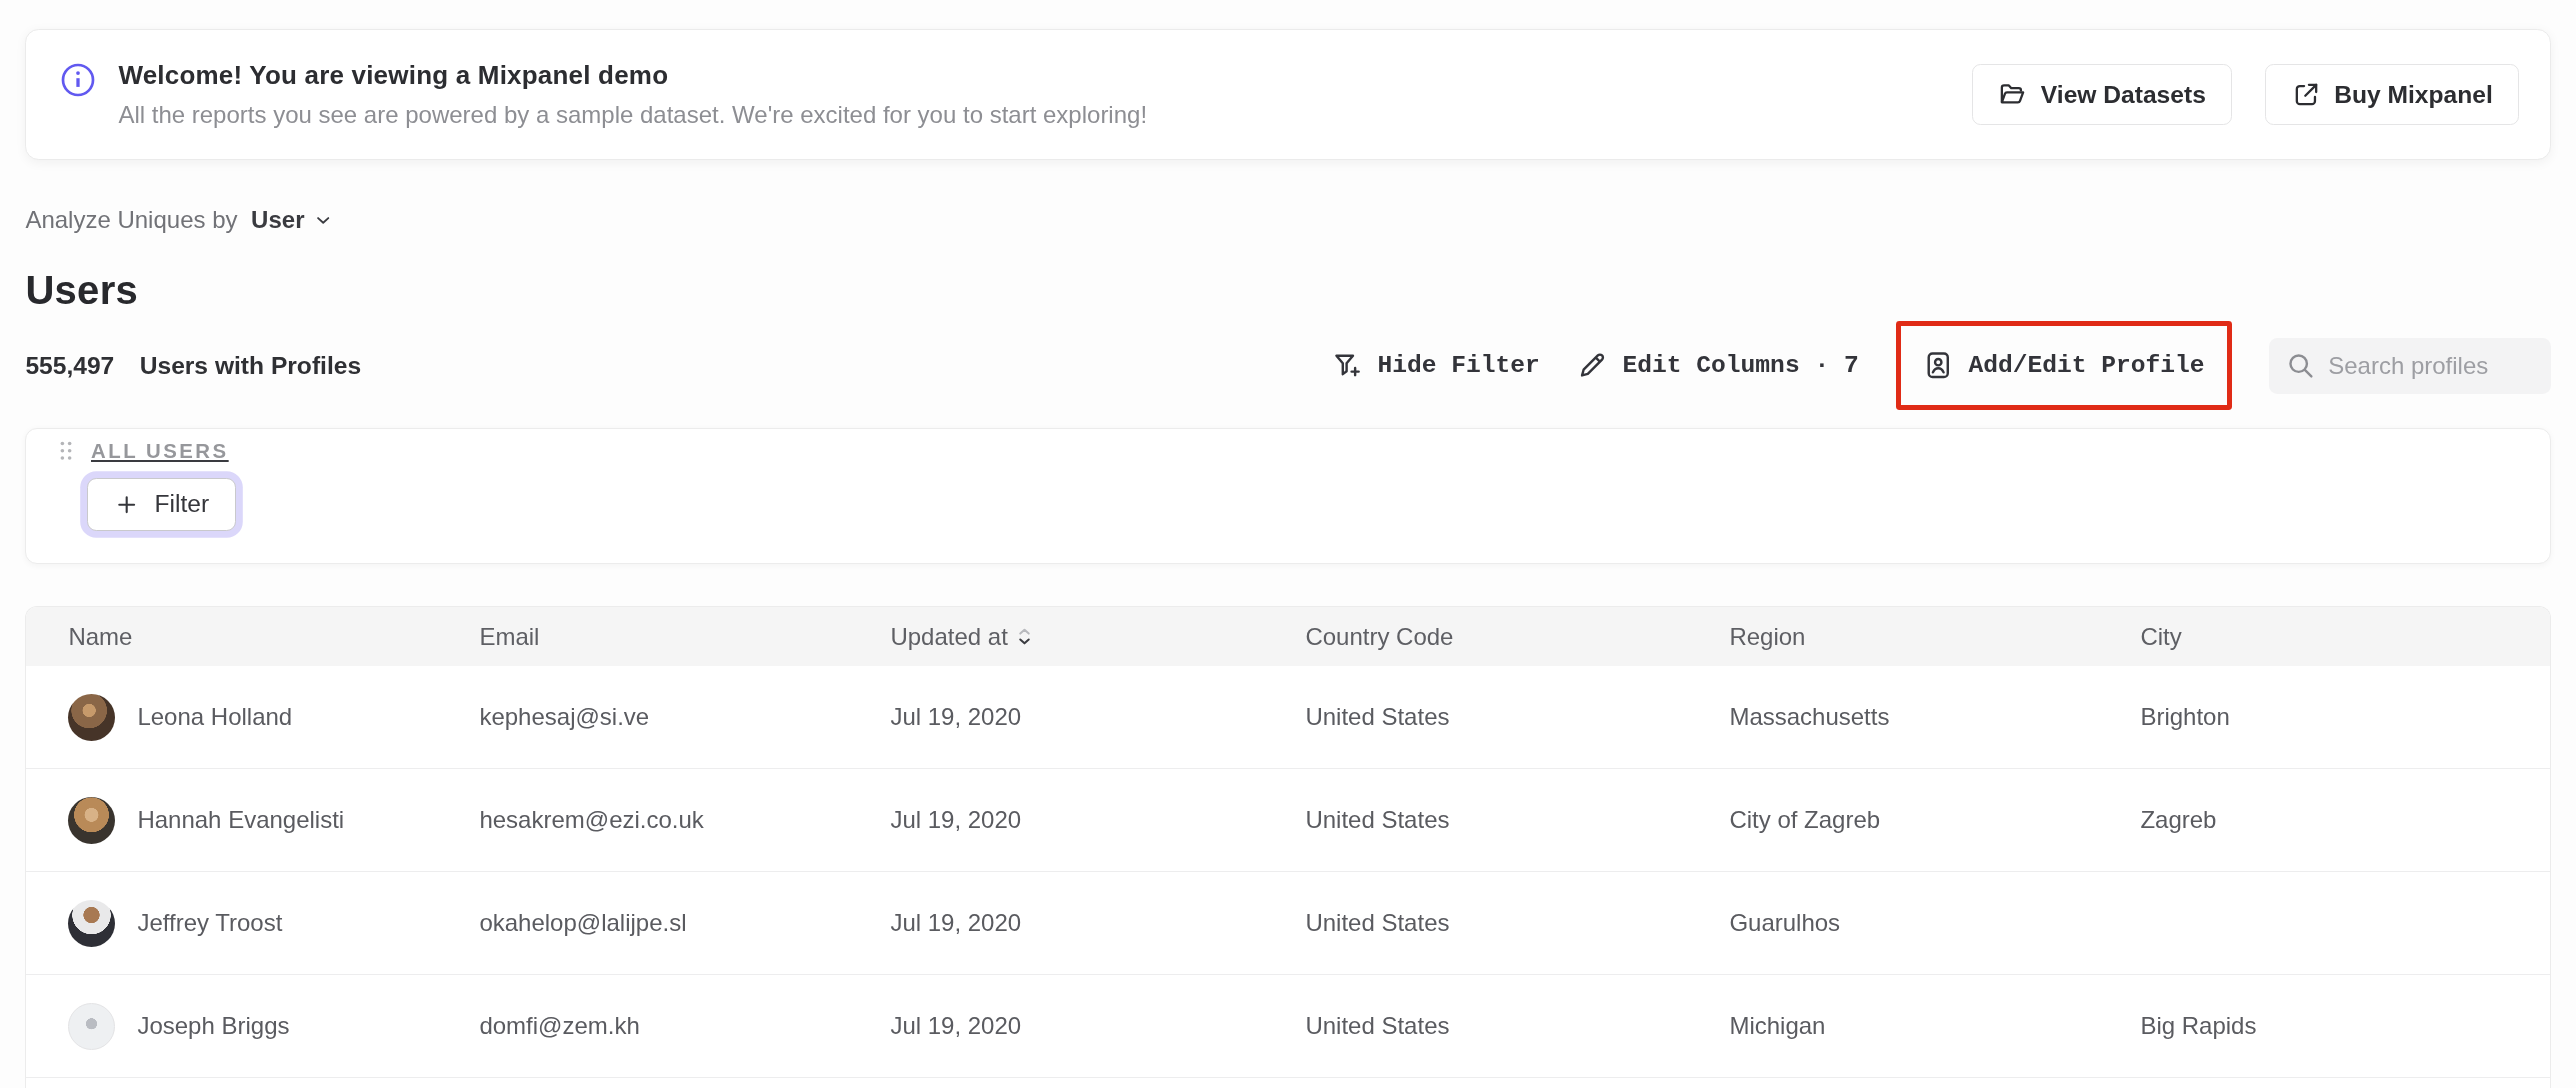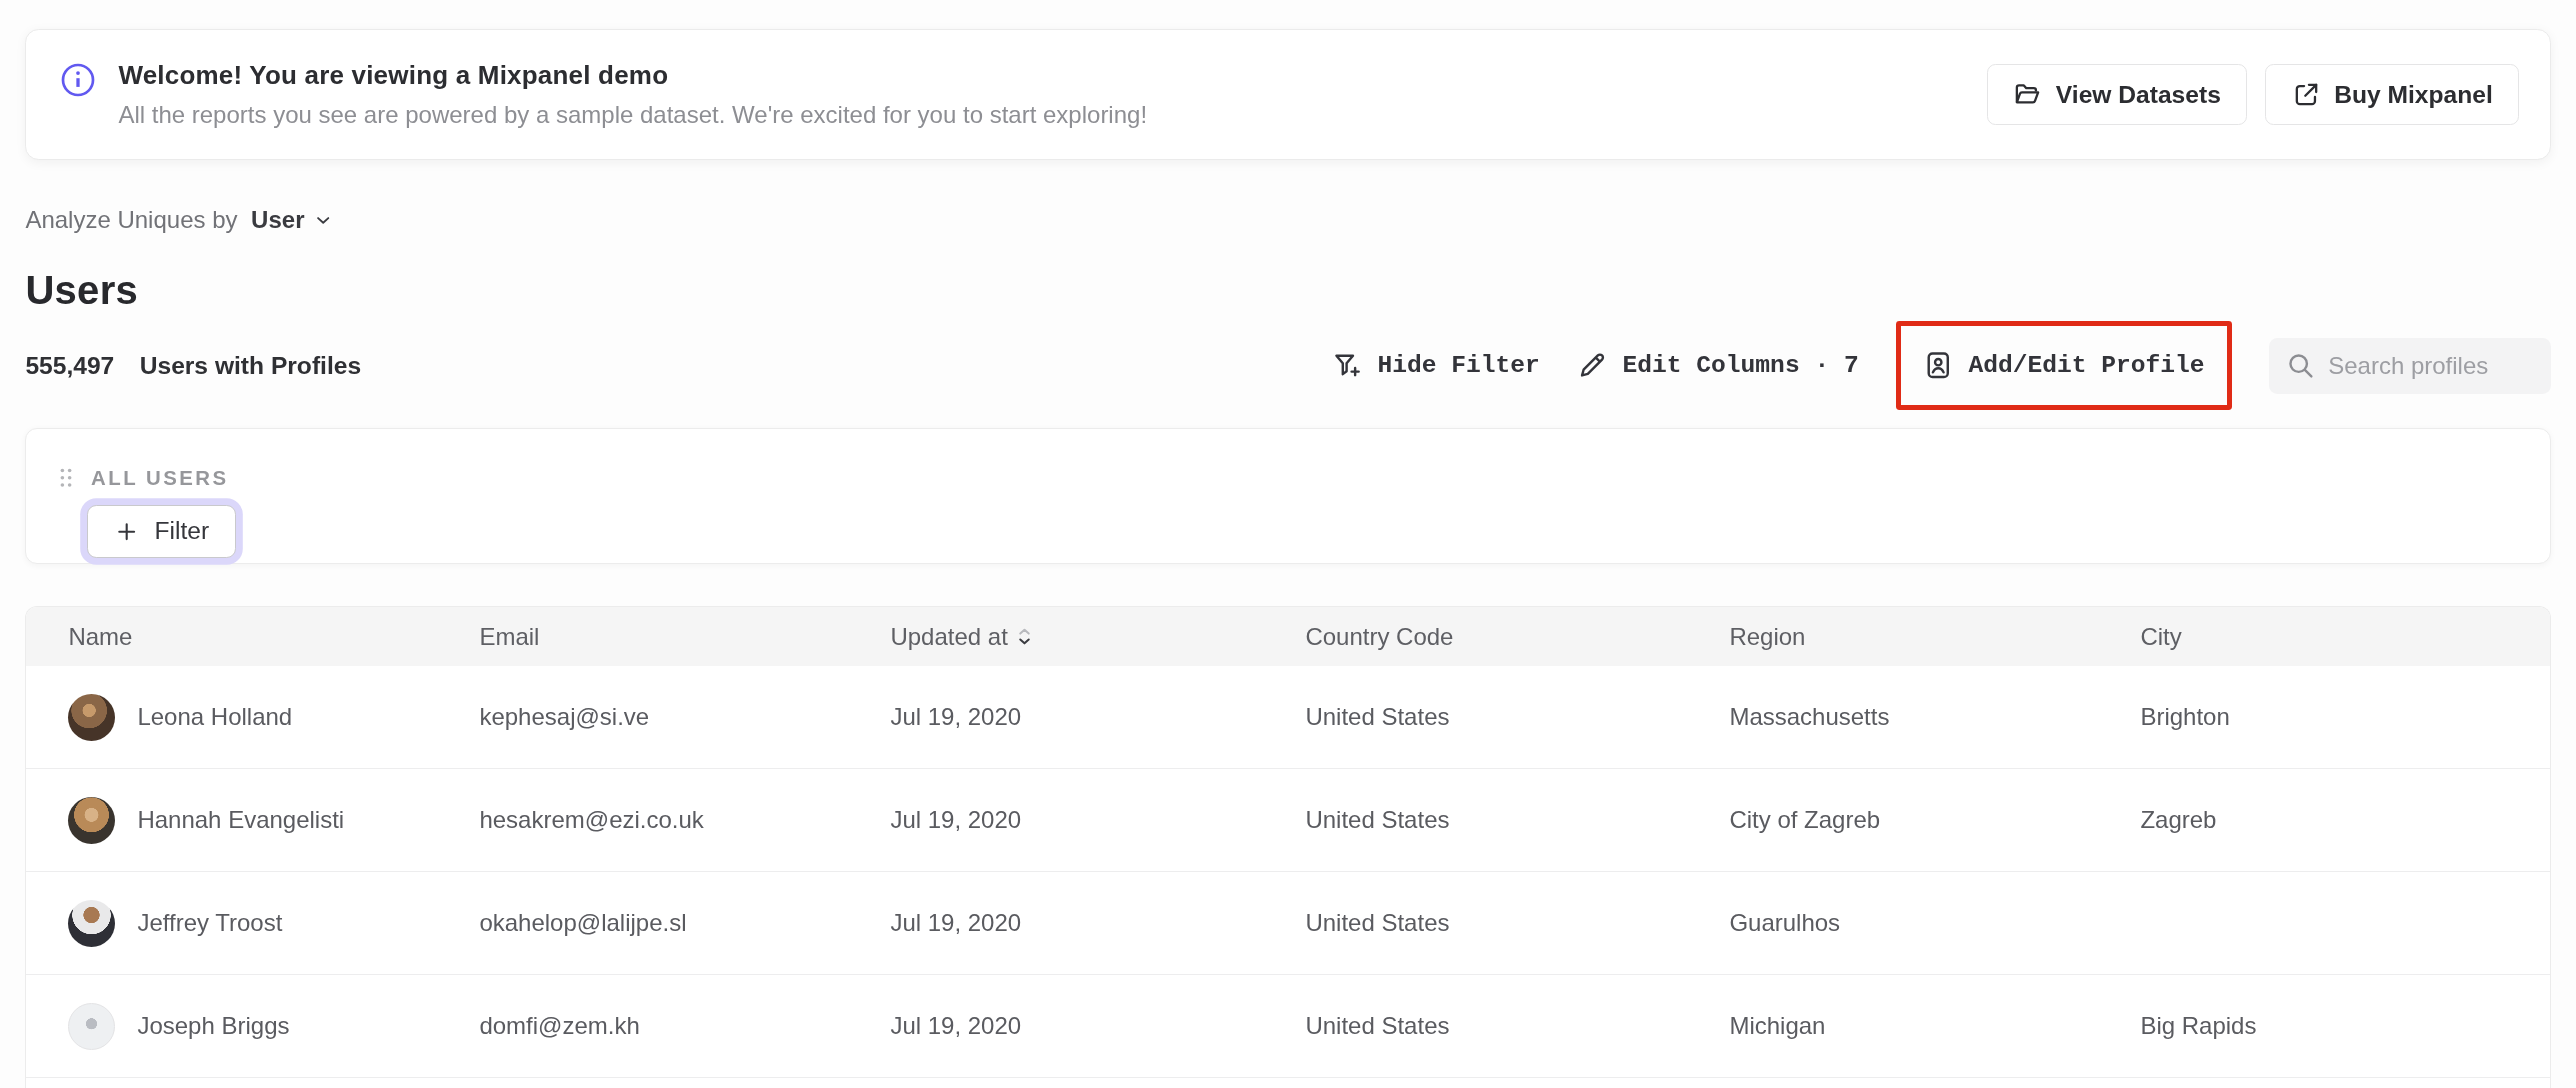--- a/index.html
+++ b/index.html
@@ -23,21 +23,21 @@
     border-radius: 13.6px;
     box-shadow: 0 2.5px 10.2px rgba(0,0,0,0.05);
     display: flex;
     align-items: center;
     padding: 0 30.5px 0 34px;
   }
   .banner-info-icon { color: #6159f0; margin-right: 22px; align-self: flex-start; margin-top: 32px; }
   .banner-text { flex: 1; }
   .banner-title { font-size: 26px; font-weight: 700; color: #2c2d31; letter-spacing: 0.2px; }
   .banner-subtitle { font-size: 24px; color: #8d8e93; margin-top: 10.2px; }
-  .banner-actions { display: flex; gap: 18px; padding-left: 8px; }
+  .banner-actions { display: flex; gap: 33px; padding-left: 8px; }
   .btn-outline {
     display: flex; align-items: center; gap: 13.6px;
     height: 61px; padding: 0 25.4px;
     background: #fff;
     border: 1.7px solid #e5e5e6;
     border-radius: 8.5px;
     font-family: "Liberation Sans", sans-serif;
     font-size: 24.6px; font-weight: 700; color: #2c2d31;
     cursor: pointer;
   }
@@ -97,21 +97,22 @@
   .search-box input::placeholder { color: #9d9ea3; }
 
   
   .filter-card {
     margin: 27px 25.4px 0;
     height: 136px;
     background: #fff;
     border: 0.8px solid #ececec;
     border-radius: 12px;
     box-shadow: 0 1.7px 6.8px rgba(0,0,0,0.04);
-    padding: 37px 29px;
+    padding: 10px 29px;
+    text-decoration: underline;
   }
   .filter-head { display: flex; align-items: center; gap: 13.6px; color: #a9aaad; }
   .filter-group-label { font-size: 20.4px; font-weight: 600; letter-spacing: 2.5px; color: #96979b; }
   .filter-btn-wrap { margin: 13.6px 0 0 32px; display: inline-block; }
   .filter-btn {
     display: flex; align-items: center; gap: 15.3px;
     height: 53px; padding: 0 25.4px;
     background: #fff;
     border: 1.7px solid #c9c9cc;
     border-radius: 9.3px;

